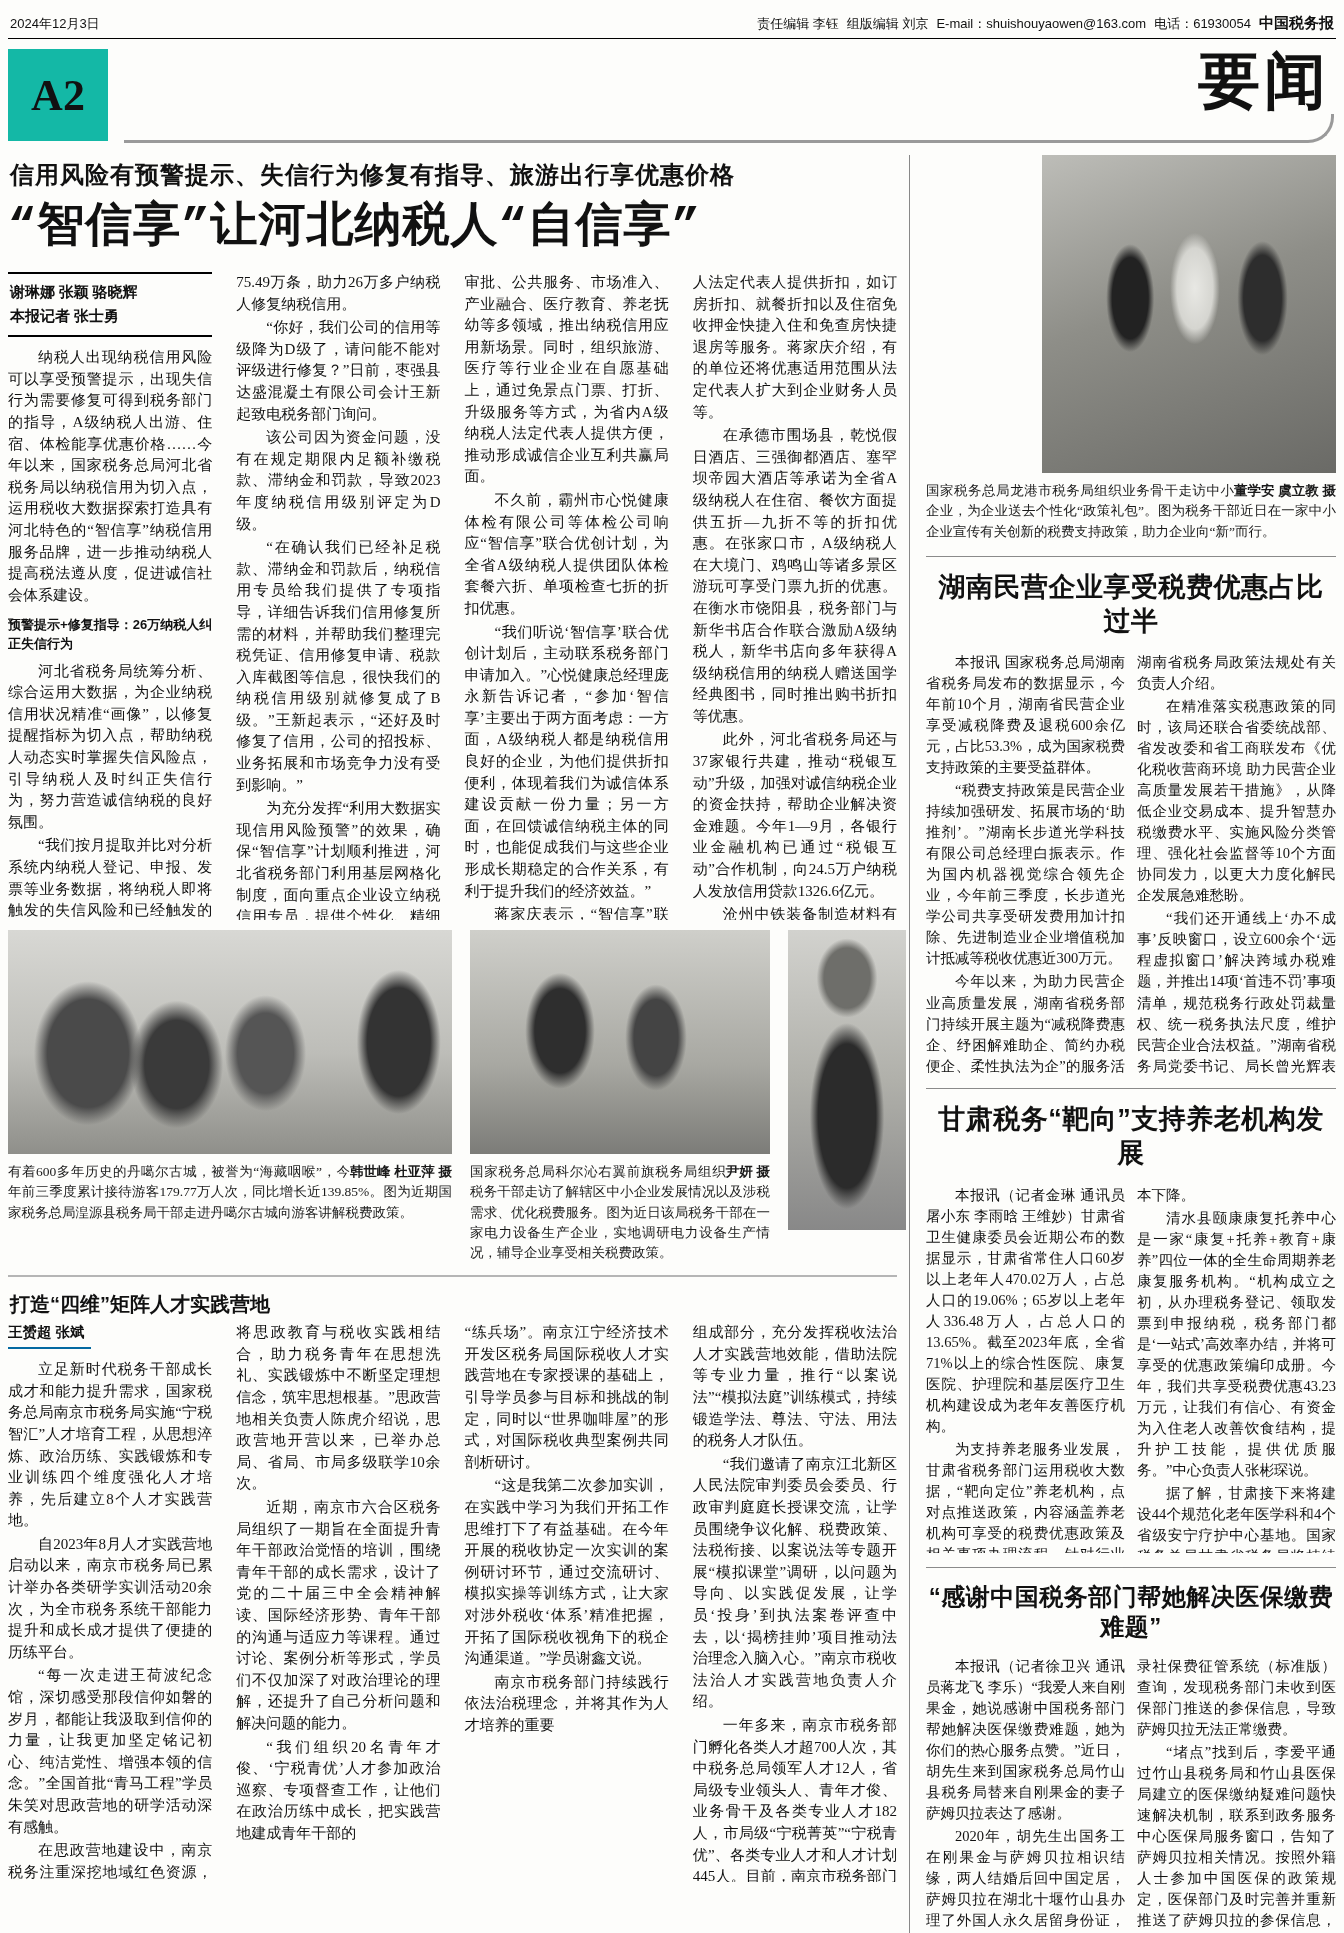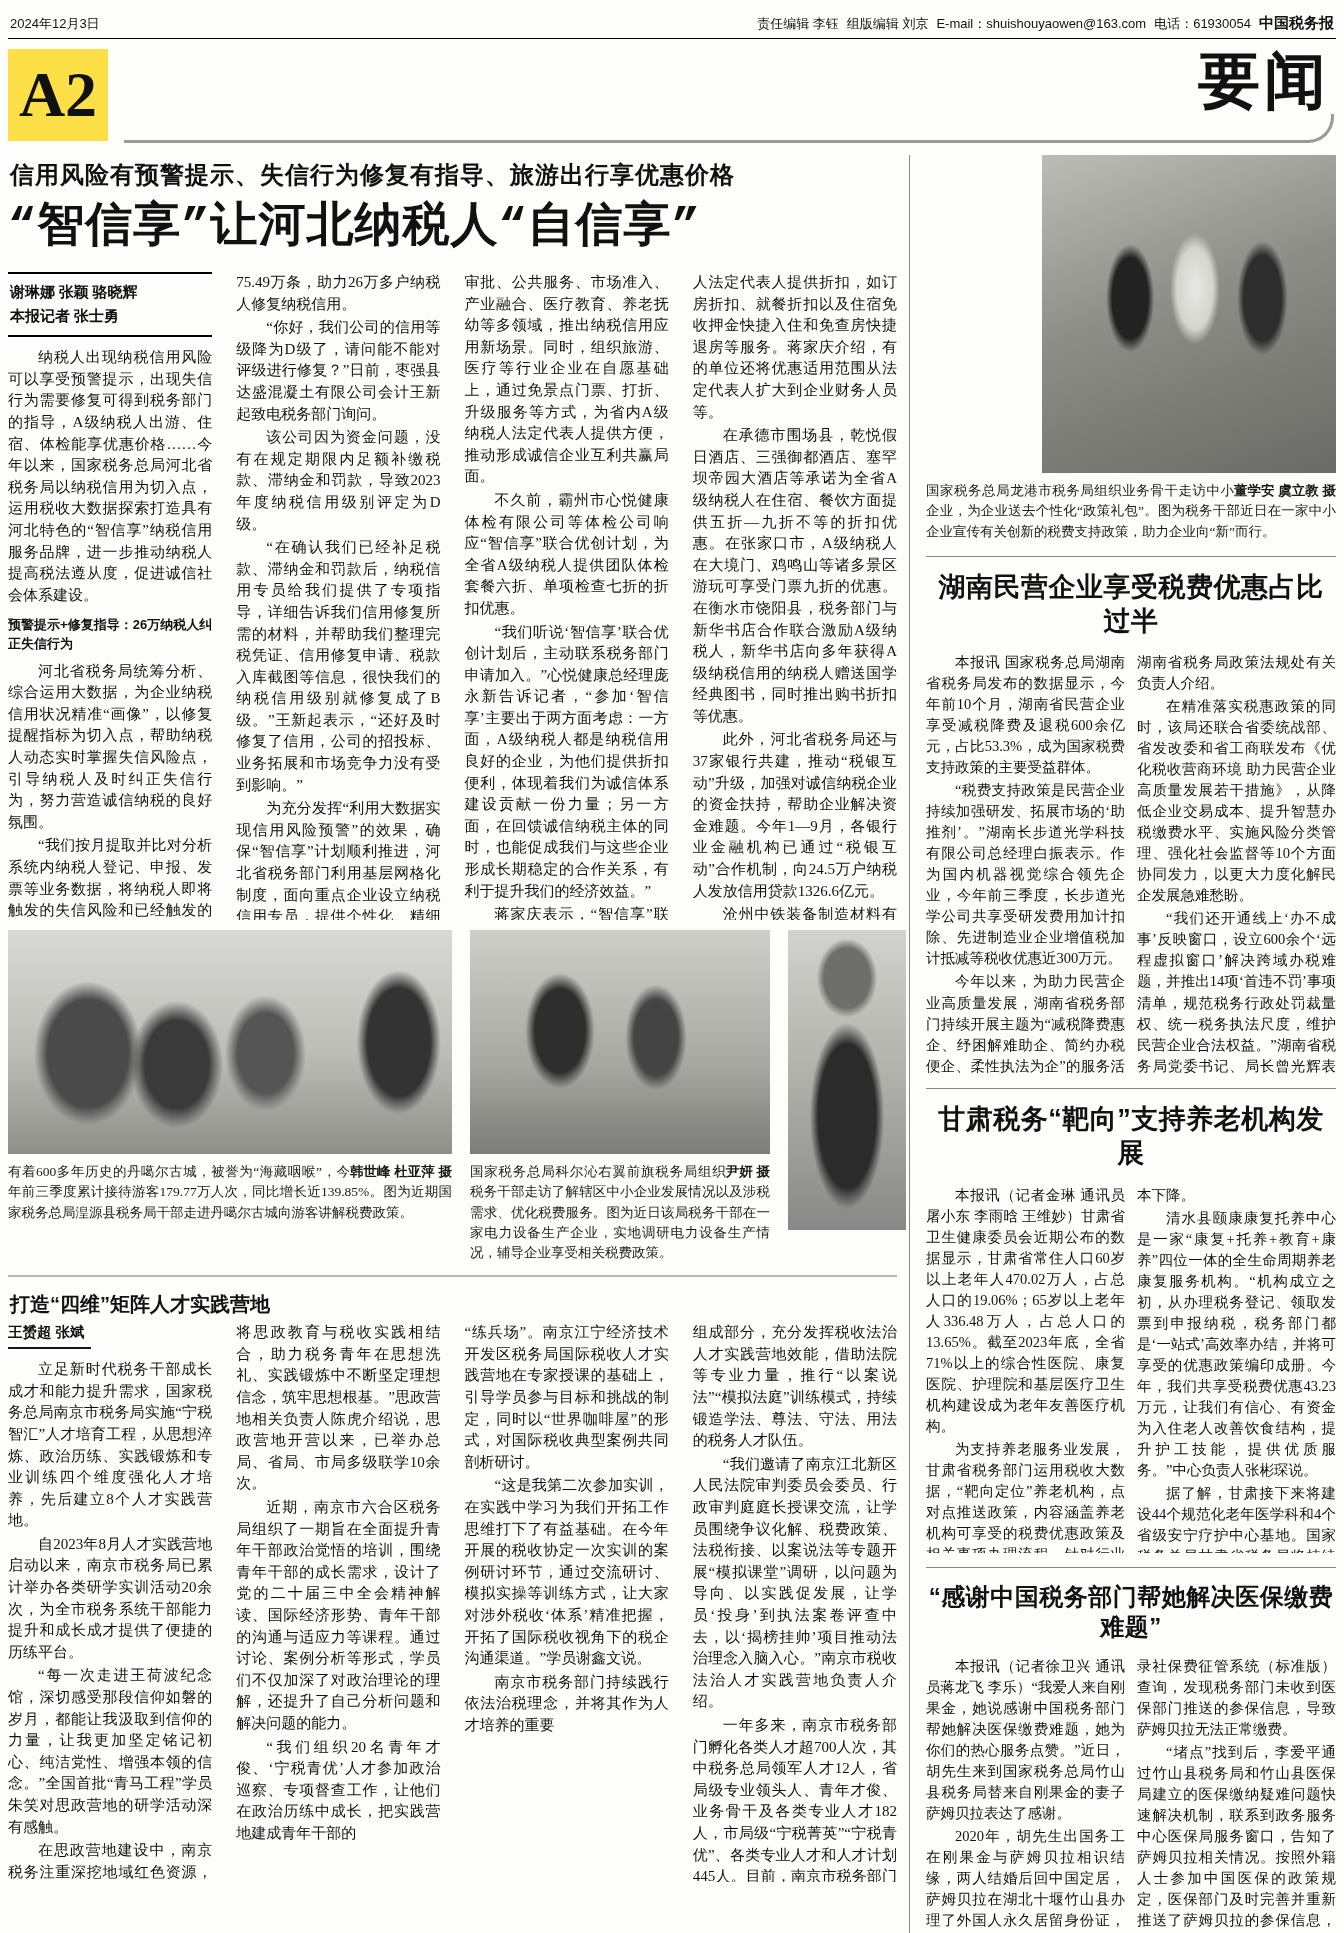--- a/index.html
+++ b/index.html
@@ -5,21 +5,21 @@
   html,body{margin:0;padding:0;background:#f2f2ee;}
   body{width:1344px;height:1933px;overflow:hidden;font-family:"Liberation Serif","DejaVu Serif",serif;color:#111;}
   .page{width:1344px;height:1933px;background:#fdfdfb;position:relative;box-sizing:border-box;padding:12px 8px;}
   .sans{font-family:"Liberation Sans","DejaVu Sans",sans-serif;}
   
   .topbar{display:flex;justify-content:space-between;align-items:flex-end;font-size:13px;padding:2px 2px 5px 2px;border-bottom:1.5px solid #000;}
   .topbar .right{display:flex;gap:8px;align-items:flex-end;}
   .paper-name{font-weight:bold;font-size:15px;}
   
   .banner{position:relative;height:100px;margin-top:6px;}
-  .pageno{position:absolute;left:0;top:4px;width:100px;height:92px;background:#fde047;display:flex;align-items:center;justify-content:center;font-size:64px;font-weight:bold;font-family:"Liberation Serif",serif;}
+  .pageno{position:absolute;left:0;top:4px;width:100px;height:92px;background:#14b8a6;display:flex;align-items:center;justify-content:center;font-size:44px;font-weight:bold;font-family:"Liberation Serif",serif;}
   .section-name{position:absolute;right:6px;top:-6px;font-size:62px;font-weight:900;letter-spacing:4px;font-family:"Liberation Serif","DejaVu Serif",serif;}
   .banner-rule{position:absolute;left:116px;right:2px;bottom:2px;height:26px;border-bottom:3px solid #9a9a9a;border-right:3px solid #9a9a9a;border-bottom-right-radius:26px;}
   
   .main{display:flex;margin-top:10px;}
   .left-sec{width:902px;padding-right:12px;border-right:1px solid #888;box-sizing:border-box;}
   .right-sec{flex:1;padding-left:16px;box-sizing:border-box;}
   
   .kicker{font-size:24px;font-weight:bold;letter-spacing:1px;margin:4px 0 2px 2px;}
   .h1-main{font-size:47px;font-weight:900;letter-spacing:1px;margin:2px 0 16px 0;font-family:Liberation Mono, monospace;}
   .cols{display:flex;gap:24px;overflow:hidden;}
@@ -47,21 +47,21 @@
     linear-gradient(180deg,#cfcfca 0%,#a8a8a2 60%,#7c7c78 100%);}
   .ph3{width:118px;height:300px;background:
     radial-gradient(46px 60px at 50% 16%,#6e6e6a 0%,#6e6e6a 50%,transparent 66%),
     radial-gradient(60px 150px at 50% 62%,#2b2b2b 0%,#2b2b2b 48%,transparent 62%),
     linear-gradient(180deg,#d2d2ce 0%,#b0b0aa 50%,#888 100%);}
   .caption{font-size:13.5px;line-height:1.5;text-align:justify;margin-top:8px;color:#1a1a1a;}
   .caption .credit{font-weight:bold;float:right;font-family:"Liberation Sans","DejaVu Sans",sans-serif;}
   
   .kicker2{font-size:20px;font-weight:bold;margin:14px 0 4px 2px;font-family:"Liberation Sans","DejaVu Sans",sans-serif;}
   .h1-nj{font-size:42px;font-weight:900;letter-spacing:1px;margin:2px 0 18px 0;}
-  .byline-nj{font-family:"Liberation Sans","DejaVu Sans",sans-serif;font-weight:bold;font-size:14.5px;border-bottom:2px solid #0f172a;display:inline-block;padding:0 6px 4px 0;margin-bottom:10px;}
+  .byline-nj{font-family:"Liberation Sans","DejaVu Sans",sans-serif;font-weight:bold;font-size:14.5px;border-bottom:2px solid #0369a1;display:inline-block;padding:0 6px 4px 0;margin-bottom:10px;}
   #nj-body{height:560px;}
   
   .rtop-fig{display:flex;flex-direction:column;align-items:flex-end;}
   .ph-top{width:294px;height:318px;background:
     radial-gradient(40px 90px at 30% 45%,#222 0%,#222 45%,transparent 60%),
     radial-gradient(40px 90px at 52% 42%,#e8e8e4 0%,#d5d5d0 45%,transparent 62%),
     radial-gradient(42px 95px at 75% 45%,#2d2d2d 0%,#2d2d2d 45%,transparent 60%),
     linear-gradient(160deg,#bdbdb8 0%,#8e8e88 45%,#6a6a66 100%);}
   .rtop-cap{width:100%;}
   .r-art{border-top:1px solid #8a8a8a;margin-top:14px;padding-top:12px;}

